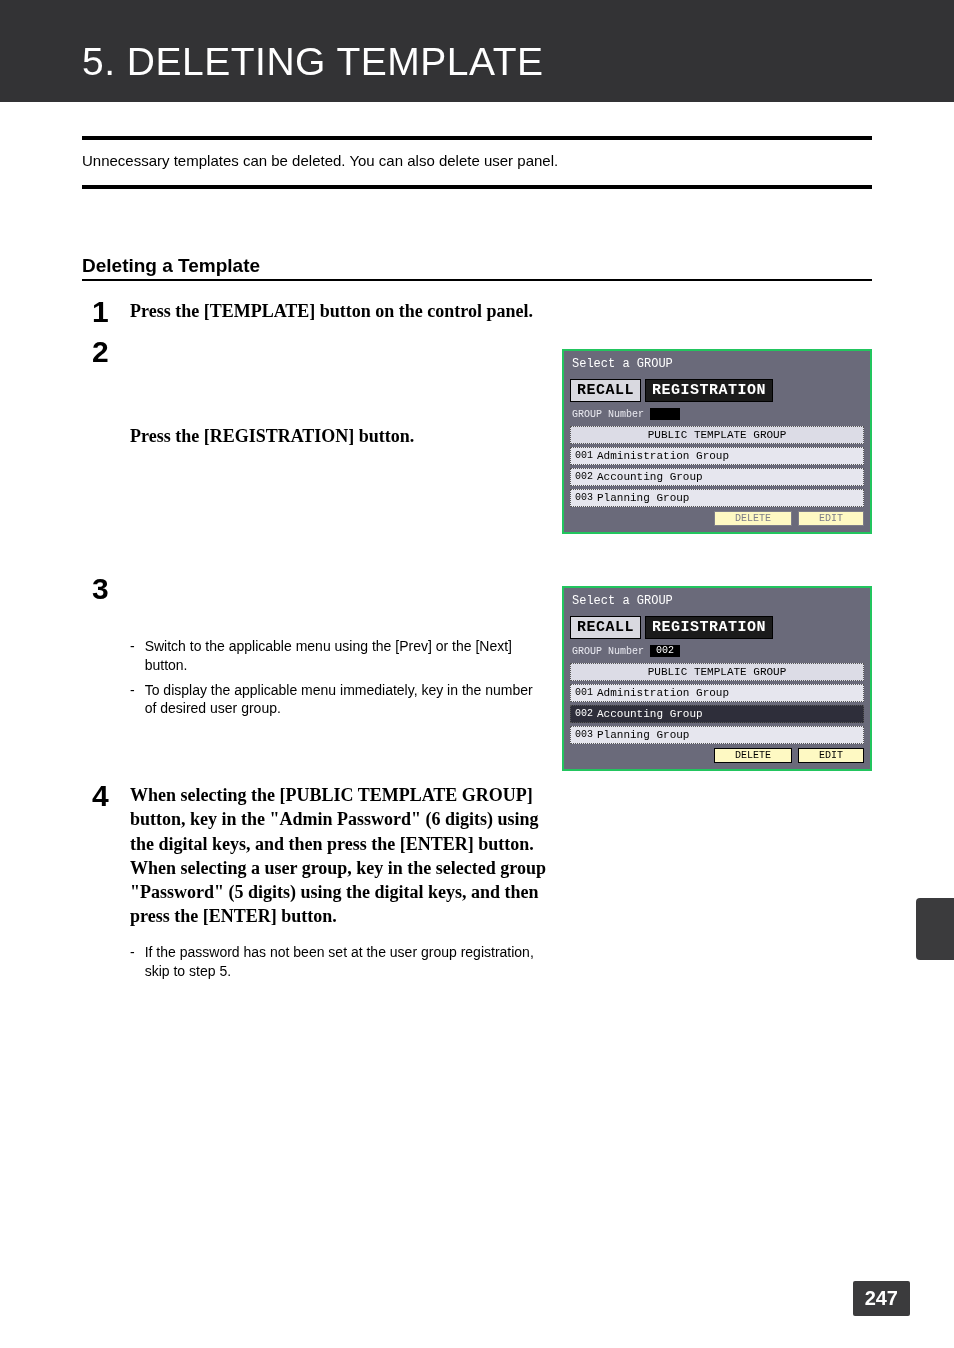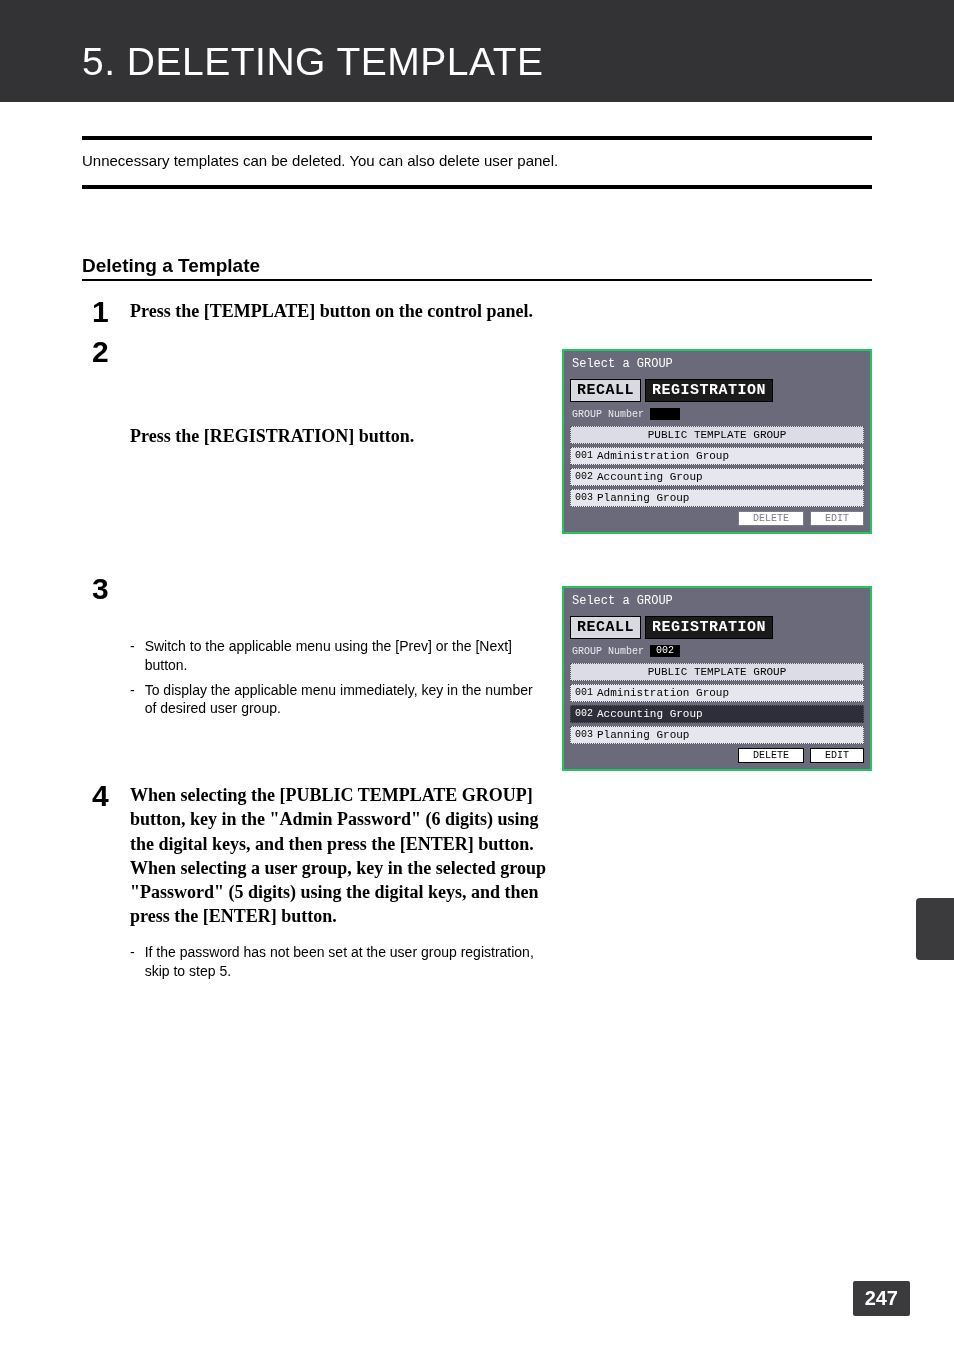--- a/index.html
+++ b/index.html
@@ -39,21 +39,21 @@
   .lcd-tab { border: 1px solid #000; background: #d9d9e0; padding: 2px 6px; font-weight: bold; font-size: 15px; letter-spacing: 0.5px; }
   .lcd-tab.active { background: #1b1b1b; color: #fff; }
   .lcd-line { display: flex; align-items: center; gap: 6px; color: #e9e9f0; font-size: 10px; padding: 2px 2px 6px 2px; }
   .lcd-input { background: #000; color: #fff; padding: 0 6px; font-size: 10px; min-width: 28px; height: 12px; display: inline-block; }
   .lcd-input.blank { color: #000; }
   .lcd-row { background: #e6e6ee; border: 1px dotted #555; margin-bottom: 3px; padding: 2px 4px; font-size: 11px; display: flex; gap: 4px; }
   .lcd-row.head { background: #dcdce6; justify-content: center; font-family: "Courier New", monospace; }
   .lcd-row.sel { background: #2e2e3a; color: #fff; }
   .lcd-row .idx { font-size: 10px; }
   .lcd-actions { display: flex; justify-content: flex-end; gap: 6px; margin-top: 4px; }
-  .lcd-btn { border: 1px solid #000; background: #ffffff; font-size: 10px; padding: 1px 14px; font-family: "Courier New", monospace; }
+  .lcd-btn { border: 1px solid #000; background: #fef9c3; font-size: 10px; padding: 1px 20px; font-family: "Courier New", monospace; }
   .lcd-btn.dim { color: #7d7d88; border-color: #7d7d88; }
 
   
   .side-tab { position: absolute; right: 0; top: 898px; width: 38px; height: 62px; background: #3b3b3d; border-top-left-radius: 4px; border-bottom-left-radius: 4px; }
   .page-num-box { position: absolute; right: 44px; bottom: 32px; background: #3b3b3d; color: #fff; font-weight: bold; font-size: 20px; padding: 6px 12px; border-radius: 2px; }
 </style>
 </head>
 <body>
 
 <div class="page">

